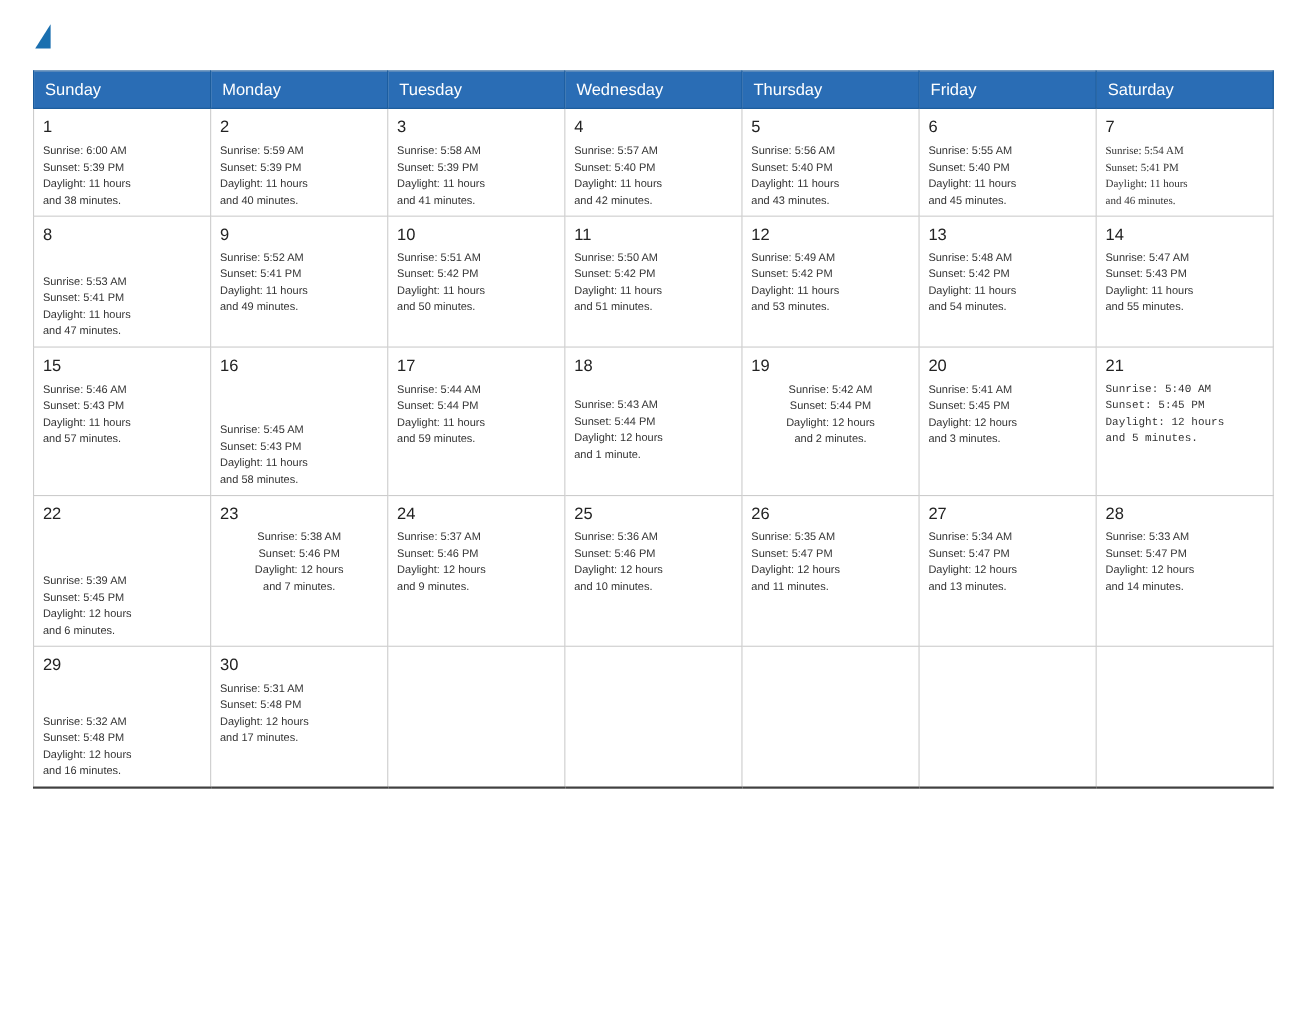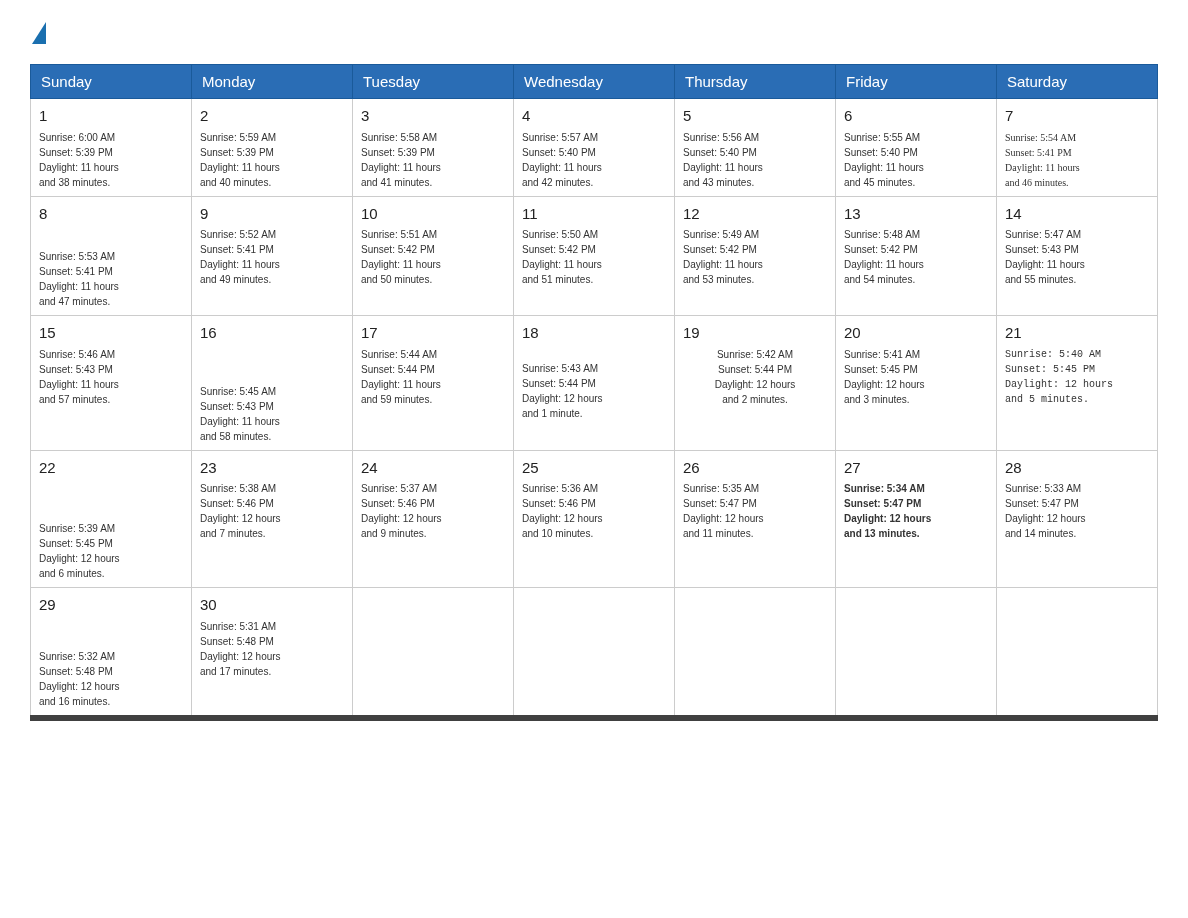--- a/index.html
+++ b/index.html
@@ -94,21 +94,21 @@
     }
     .day-info {
       font-size: 10px;
       color: #333;
       line-height: 1.5;
     }
     .empty-cell {
       background: #fff;
     }
     .calendar tr:last-child td {
-      border-bottom: 6px solid #404040;
+      border-bottom: 2px solid #404040;
     }
   </style>
 </head>
 <body>
 
 <div class="header">
   <div class="logo">
     <div class="logo-top">
       <span class="logo-text-general"></span>
       <div class="logo-triangle"></div>
@@ -290,21 +290,21 @@
       <tr>
         <td>
           <span class="day-number">22</span>
           <div class="day-info" style="white-space: pre-line; margin-top: 42px;">Sunrise: 5:39 AM
 Sunset: 5:45 PM
 Daylight: 12 hours
 and 6 minutes.</div>
         </td>
         <td>
           <span class="day-number">23</span>
-          <div class="day-info" style="white-space: pre-line;">Sunrise: 5:38 AM
+          <div class="day-info" style="white-space: pre-line; text-align: center;">Sunrise: 5:38 AM
 Sunset: 5:46 PM
 Daylight: 12 hours
 and 7 minutes.</div>
         </td>
         <td>
           <span class="day-number">24</span>
           <div class="day-info" style="white-space: pre-line;">Sunrise: 5:37 AM
 Sunset: 5:46 PM
 Daylight: 12 hours
 and 9 minutes.</div>
@@ -318,21 +318,21 @@
         </td>
         <td>
           <span class="day-number">26</span>
           <div class="day-info" style="white-space: pre-line;">Sunrise: 5:35 AM
 Sunset: 5:47 PM
 Daylight: 12 hours
 and 11 minutes.</div>
         </td>
         <td>
           <span class="day-number">27</span>
-          <div class="day-info" style="white-space: pre-line; font-weight: bold;">Sunrise: 5:34 AM
+          <div class="day-info" style="white-space: pre-line;">Sunrise: 5:34 AM
 Sunset: 5:47 PM
 Daylight: 12 hours
 and 13 minutes.</div>
         </td>
         <td>
           <span class="day-number">28</span>
           <div class="day-info" style="white-space: pre-line;">Sunrise: 5:33 AM
 Sunset: 5:47 PM
 Daylight: 12 hours
 and 14 minutes.</div>

